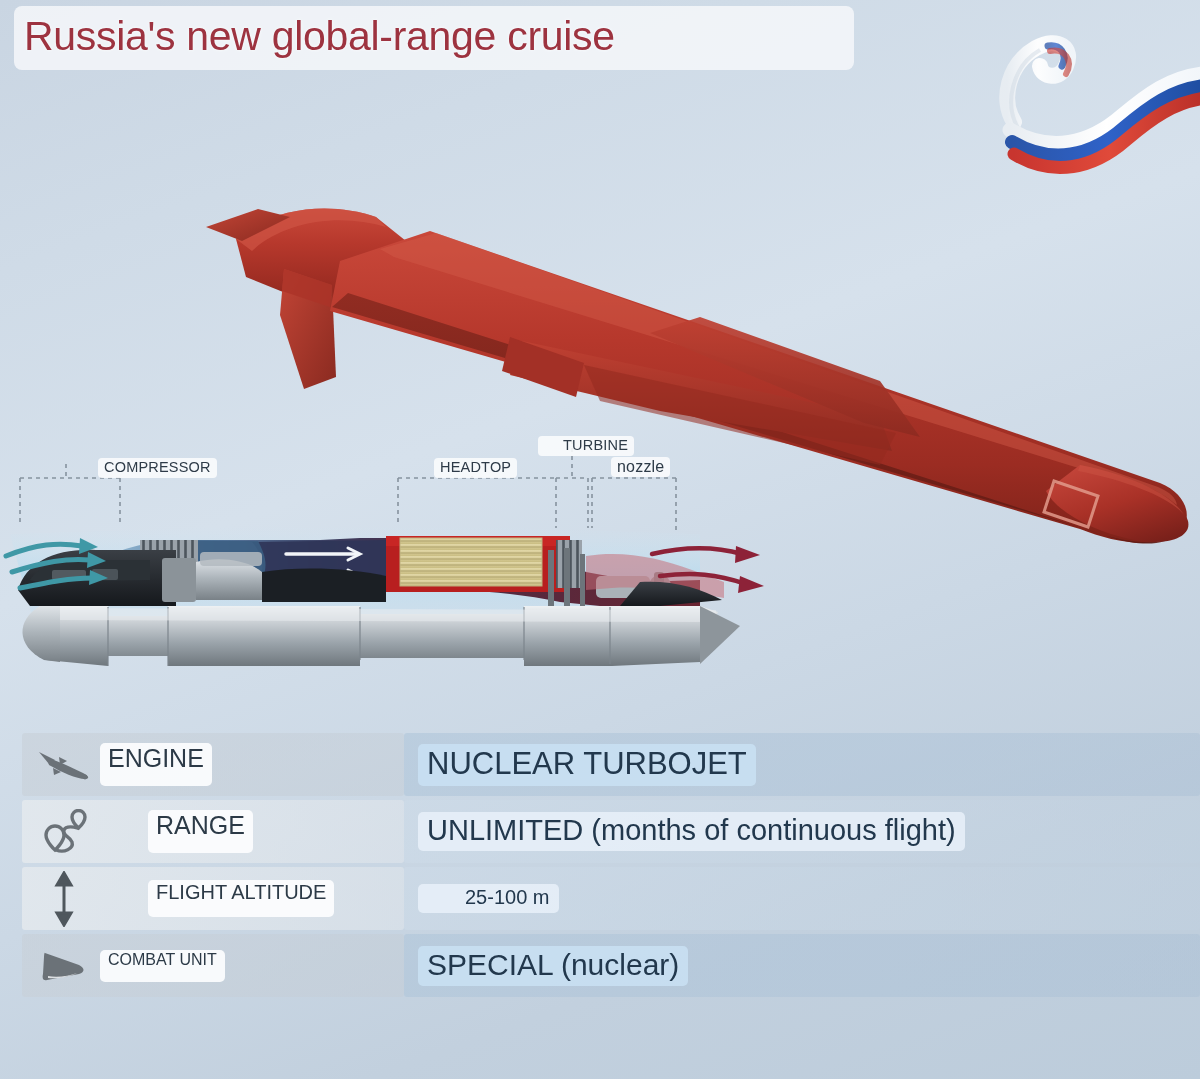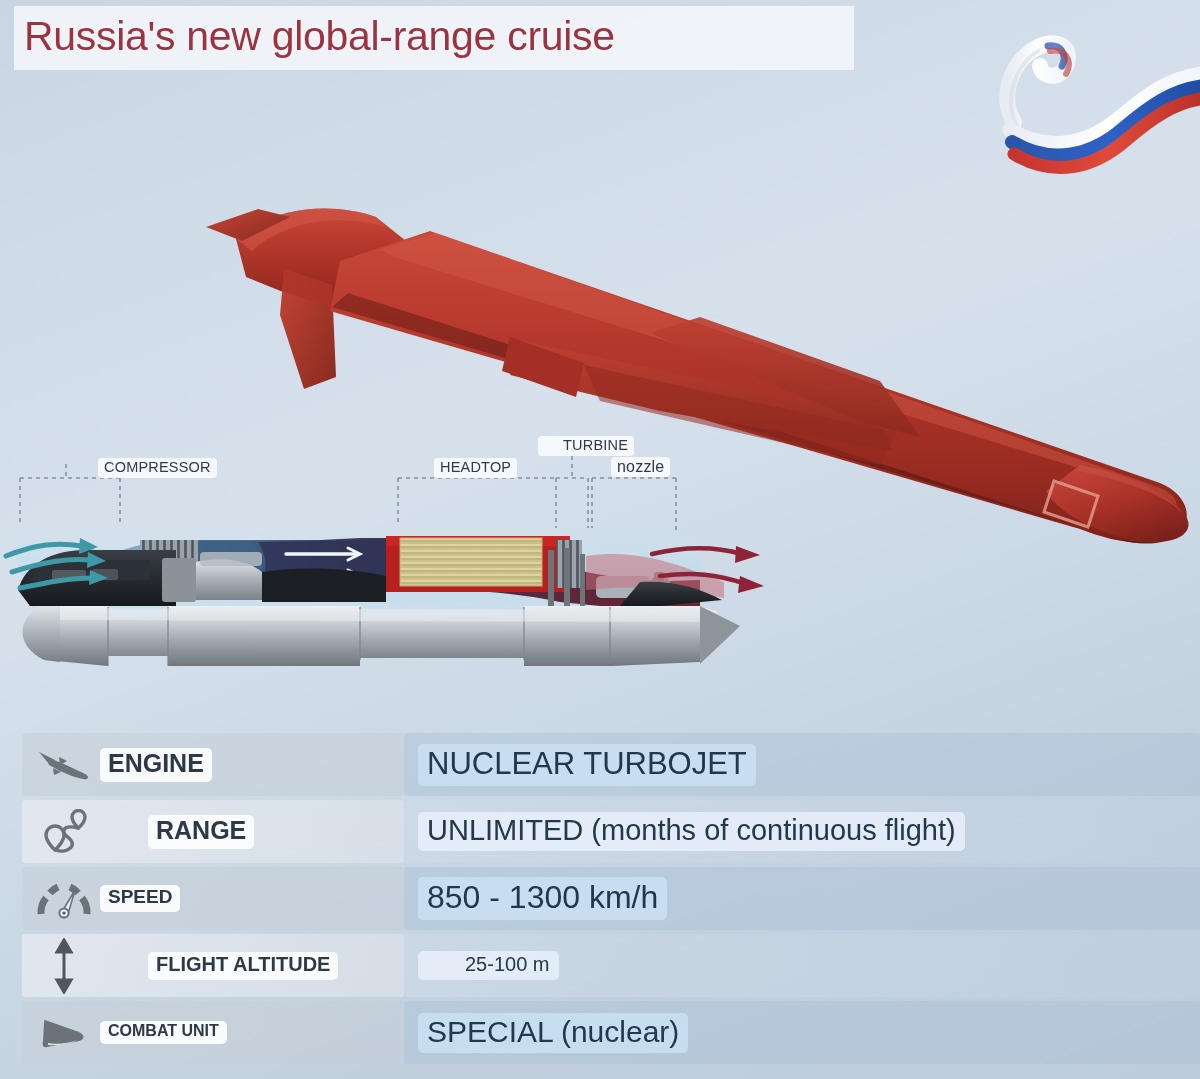--- a/index.html
+++ b/index.html
@@ -8,21 +8,21 @@
     font-family:"Liberation Sans", sans-serif;
     background:linear-gradient(160deg,#c9d5e2 0%,#cfdbe7 18%,#d6e1ec 40%,#cbd8e5 62%,#c2d0de 80%,#bcccdb 100%);
     position:relative;
   }
 
   
   #title-block{
     position:absolute; left:14px; top:6px; width:840px;
     padding:4px 10px 8px 10px;
     background:rgba(247,249,251,.80);
-    border-radius:0;
+    border-radius:8px;
     filter:blur(.1px);
   }
   .title-line{
     font-size:41px; line-height:52px; font-weight:400;
     color:#9d3340; letter-spacing:-.3px; white-space:nowrap;
     text-shadow:0 0 3px rgba(255,255,255,.9);
   }
 
   
   #ribbon{ position:absolute; right:0px; top:4px; width:230px; height:175px; }
@@ -76,24 +76,23 @@
   .icon-box{
     width:72px; flex:0 0 72px; height:54px;
     display:flex; align-items:center; justify-content:center;
     margin-left:6px;
   }
   .icon-box svg{ display:block; }
 
   .label-chip{
     background:rgba(252,253,254,.93);
     border-radius:5px;
-    padding:1px 8px 4px 8px;
+    padding:1px 8px 13px 8px;
     color:#2c3a47;
     white-space:nowrap;
-    font-weight:bold;
   }
   .value-chip{
     background:rgba(203,226,245,.80);
     border-radius:5px;
     padding:2px 9px 4px 9px;
     margin-left:14px;
     color:#22384d;
     white-space:nowrap;
   }
   .value-chip.pale{ background:rgba(232,240,249,.86); }
@@ -413,41 +412,20 @@
           </g>
         </svg>
       </div>
       <span class="label-chip">RANGE</span>
     </div>
     <div class="cell-value">
       <span class="value-chip pale">UNLIMITED (months of continuous flight)</span>
     </div>
   </div>
 
-  <div class="spec-row s-speed">
-    <div class="cell-label">
-      <div class="icon-box">
-        <svg width="62" height="42" viewBox="0 0 62 42">
-          <g stroke="#6b7278" stroke-width="7" fill="none" stroke-linecap="butt">
-            <path d="M8 36 A23 23 0 0 1 13 20"></path>
-            <path d="M17 15 A23 23 0 0 1 25 9"></path>
-            <path d="M37 9 A23 23 0 0 1 45 15"></path>
-            <path d="M49 20 A23 23 0 0 1 54 36"></path>
-          </g>
-          <path d="M29 34 L42 12 L35 36 Z" fill="#f2f5f7" stroke="#6b7278" stroke-width="1.6"></path>
-          <circle cx="31" cy="35" r="4.6" fill="#eef2f4" stroke="#6b7278" stroke-width="2"></circle>
-          <circle cx="31" cy="35" r="1.6" fill="#4d555b"></circle>
-        </svg>
-      </div>
-      <span class="label-chip">SPEED</span>
-    </div>
-    <div class="cell-value">
-      <span class="value-chip">850 - 1300 km/h</span>
-    </div>
-  </div>
 
   <div class="spec-row s-alt alt">
     <div class="cell-label">
       <div class="icon-box">
         <svg width="34" height="56" viewBox="0 0 34 56">
           <g stroke="#4f575d" stroke-width="3" fill="#4f575d">
             <line x1="17" y1="9" x2="17" y2="47"></line>
             <path d="M17 2 L24 14 L10 14 Z"></path>
             <path d="M17 54 L24 42 L10 42 Z"></path>
           </g>

